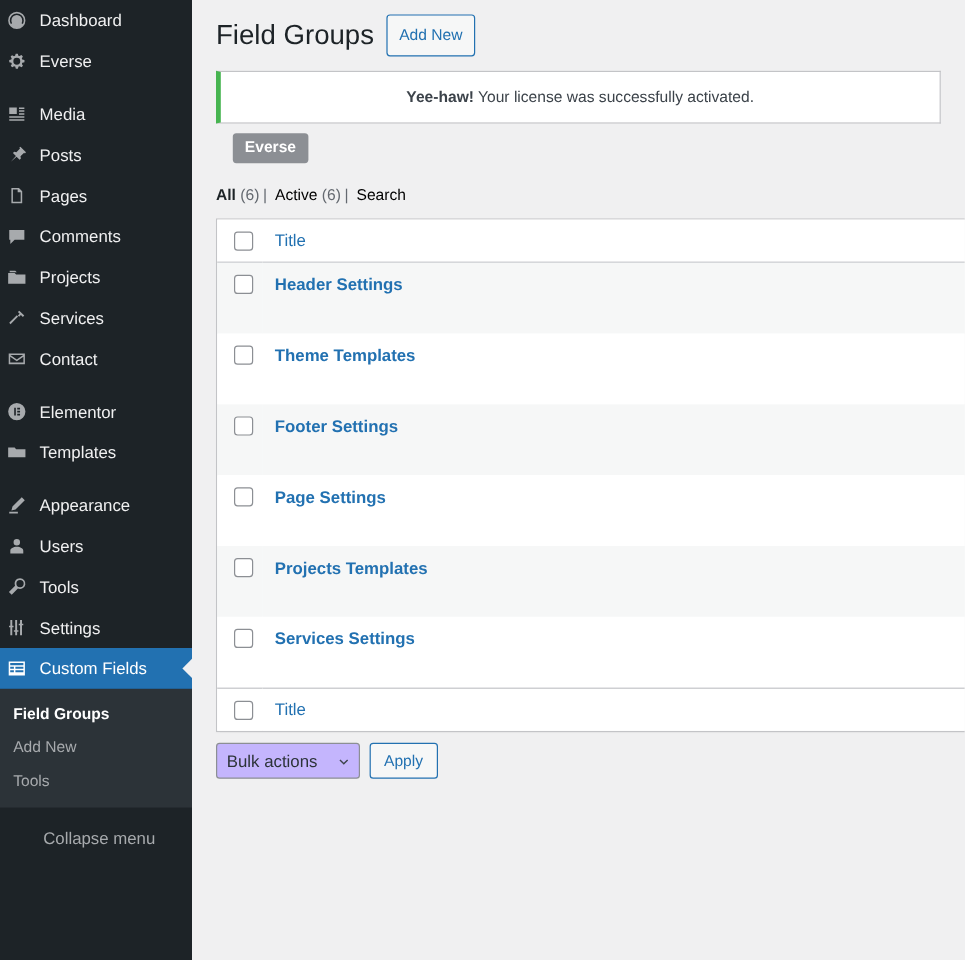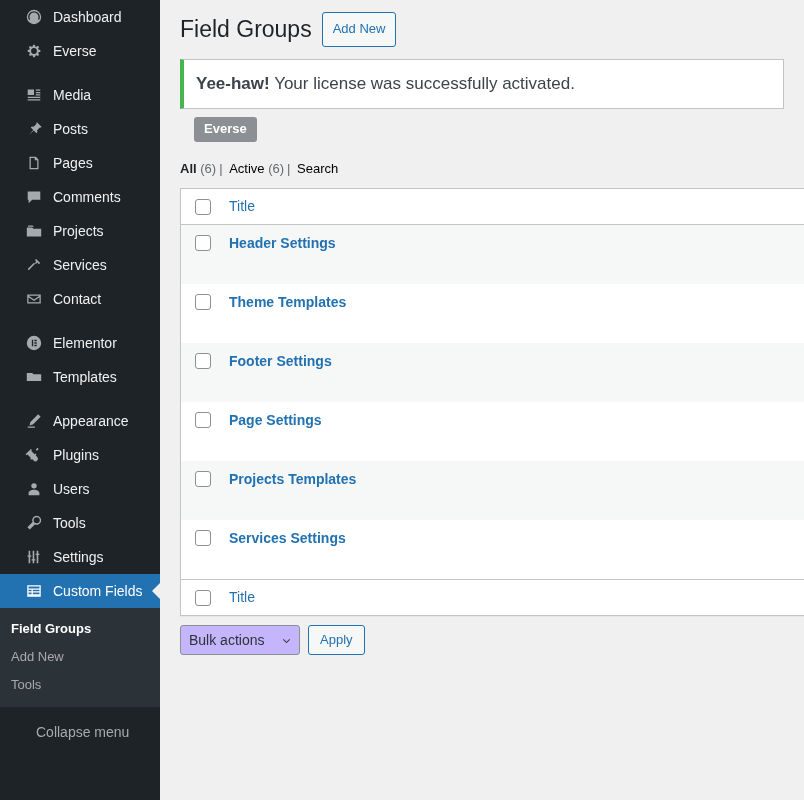--- a/index.html
+++ b/index.html
@@ -20,21 +20,21 @@
   #adminmenu {
     position: absolute; left: 0; top: 0;
     width: 160px; height: 800px;
     background: #1d2327;
     overflow: hidden;
   }
   .menu-item {
     position: relative;
     display: flex; align-items: center;
     height: 34px;
-    padding-left: 24px;
+    padding-left: 4px;
     color: #f0f0f1;
     font-size: 14px;
     line-height: 18px;
     text-decoration: none;
     cursor: pointer;
     white-space: nowrap;
   }
   .menu-item .mi-label { margin-left: 9px; color: #f0f0f1; }
   .menu-item .mi-icon {
     width: 20px; height: 20px;
@@ -118,21 +118,21 @@
   
   .notice {
     position: relative;
     background: #fff;
     border: 1px solid #c3c4c7;
     border-left-width: 4px;
     border-left-color: #46b450;
     padding: 1px 12px;
     margin: 5px 20px 0 0;
   }
-  .notice p { margin: 10px 0; font-size: 17px; line-height: 1.5; color: #3c434a; }
+  .notice p { margin: 10px 0; font-size: 13px; line-height: 1.5; color: #3c434a; text-align: center; }
   .notice strong { font-weight: 700; color: #3c434a; }
 
   
   .everse-pill {
     display: inline-block;
     margin: 8px 0 0 14px;
     padding: 4px 10px 5px;
     background: #8c8f94;
     color: #fff;
     font-size: 13px;
@@ -375,28 +375,20 @@
 
     <a class="menu-item">
       <span class="mi-icon">
         <svg viewBox="0 0 20 20">
             <path d="M14.6 2.6l2.8 2.8-8.6 8.6-3.8 1 1-3.8 8.6-8.6zM3 16h8v1.6H3V16z"></path>
           </svg>
       </span>
       <span class="mi-label">Appearance</span>
     </a>
 
-    <a class="menu-item">
-      <span class="mi-icon">
-        <svg viewBox="0 0 20 20">
-            <path d="M6.6 3.2l1.2 1.2-1 1 3.8 3.8 1-1 1.2 1.2-1 1 1.8 1.8a2.8 2.8 0 01-4 4l-1.8-1.8-1 1-1.2-1.2 1-1L2.8 9.4l-1 1L.6 9.2l6-6zM14 2l1.2 1.2-2 2L12 4l2-2z"></path>
-          </svg>
-      </span>
-      <span class="mi-label">Plugins</span>
-    </a>
 
     <a class="menu-item">
       <span class="mi-icon">
         <svg viewBox="0 0 20 20">
             <path d="M10 3.5a3 3 0 110 6 3 3 0 010-6zm0 7.2c3.3 0 6 1.6 6 3.6V17H4v-2.7c0-2 2.7-3.6 6-3.6z"></path>
           </svg>
       </span>
       <span class="mi-label">Users</span>
     </a>
 

